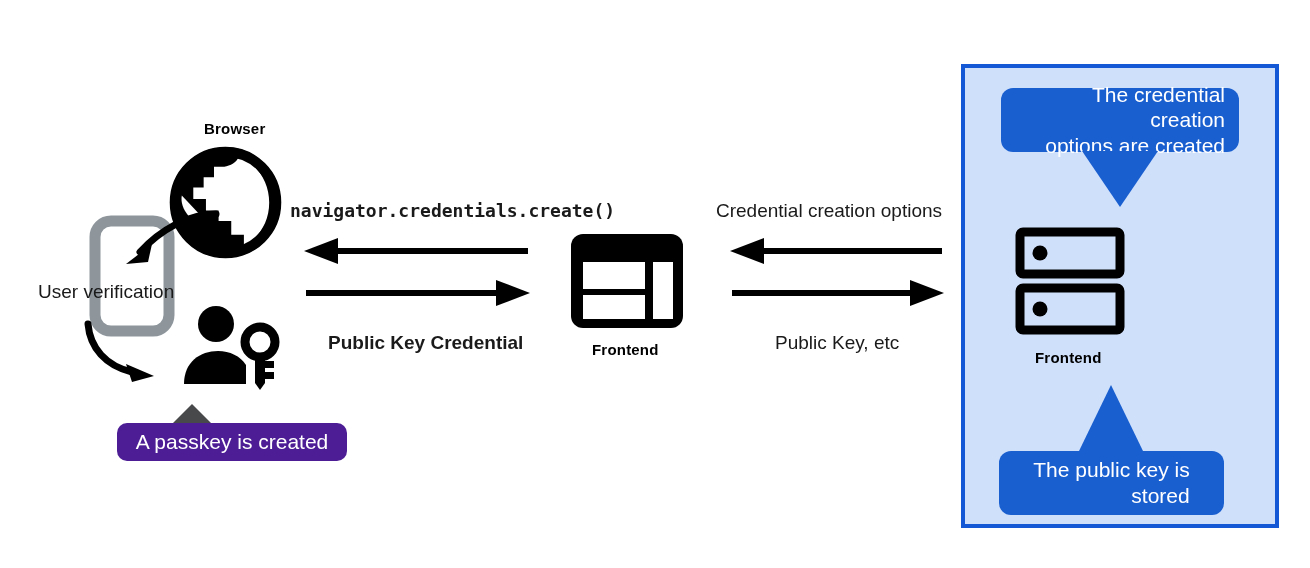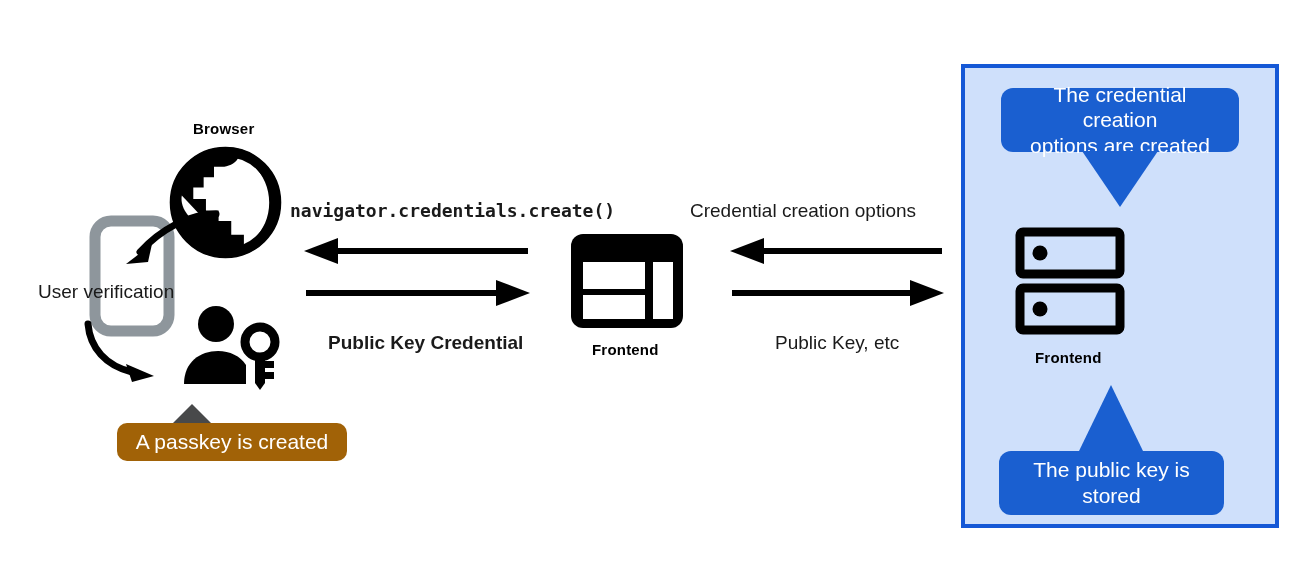--- a/index.html
+++ b/index.html
@@ -58,21 +58,21 @@
   }
 
   
   .callout {
     position: absolute;
     background: #1a5fd0;
     color: #ffffff;
     border-radius: 12px;
     font-size: 21px;
     line-height: 1.22;
-    text-align: center;
+    text-align: right;
     display: flex;
     align-items: center;
     justify-content: center;
     padding: 8px 14px;
     box-sizing: border-box;
   }
   .callout-tail-down {
     position: absolute;
     width: 0; height: 0;
     border-left: 38px solid transparent;
@@ -83,21 +83,21 @@
     position: absolute;
     width: 0; height: 0;
     border-left: 32px solid transparent;
     border-right: 32px solid transparent;
     border-bottom: 66px solid #1a5fd0;
   }
 
   
   .callout-gray {
     position: absolute;
-    background: #a16207;
+    background: #4c1d95;
     color: #ffffff;
     border-radius: 10px;
     font-size: 21px;
     line-height: 1.2;
     text-align: center;
     display: flex;
     align-items: center;
     justify-content: center;
     padding: 7px 16px;
     box-sizing: border-box;
@@ -112,21 +112,21 @@
 
   svg { display: block; overflow: visible; }
 </style>
 </head>
 <body>
 
 <div class="stage">
 
   <div class="panel-backend"></div>
 
-  <div class="lbl lbl-bold" style="left:193px; top:120px;">Browser</div>
+  <div class="lbl lbl-bold" style="left:204px; top:120px;">Browser</div>
 
   <div class="abs" style="left:90px; top:216px;">
     <svg width="84" height="120" viewBox="0 0 84 120" aria-hidden="true">
       <rect x="5" y="5" width="74" height="110" rx="16" ry="16" fill="none" stroke="#8e969c" stroke-width="11"></rect>
       <rect x="29" y="96" width="26" height="7" rx="3.5" fill="#ffffff"></rect>
     </svg>
   </div>
 
   <div class="abs" style="left:168px; top:145px;">
     <svg width="115" height="115" viewBox="0 0 100 100" aria-hidden="true">
@@ -206,21 +206,21 @@
   <div class="abs" style="left:568px; top:231px;">
     <svg width="118" height="100" viewBox="0 0 118 100" aria-hidden="true">
       <rect x="3" y="3" width="112" height="94" rx="12" ry="12" fill="#000000"></rect>
       <rect x="15" y="31" width="62" height="27" fill="#ffffff"></rect>
       <rect x="15" y="64" width="62" height="24" fill="#ffffff"></rect>
       <rect x="85" y="31" width="20" height="57" fill="#ffffff"></rect>
     </svg>
   </div>
   <div class="lbl lbl-bold" style="left:592px; top:341px;">Frontend</div>
 
-  <div class="lbl" style="left:690px; top:200px;">Credential creation options</div>
+  <div class="lbl" style="left:716px; top:200px;">Credential creation options</div>
 
   <div class="abs" style="left:728px; top:236px;">
     <svg width="218" height="30" viewBox="0 0 218 30" aria-hidden="true">
       <line x1="30" y1="15" x2="214" y2="15" stroke="#000000" stroke-width="6"></line>
       <path d="M2 15 L36 2 L36 28 Z" fill="#000000"></path>
     </svg>
   </div>
 
   <div class="abs" style="left:728px; top:278px;">
     <svg width="218" height="30" viewBox="0 0 218 30" aria-hidden="true">

